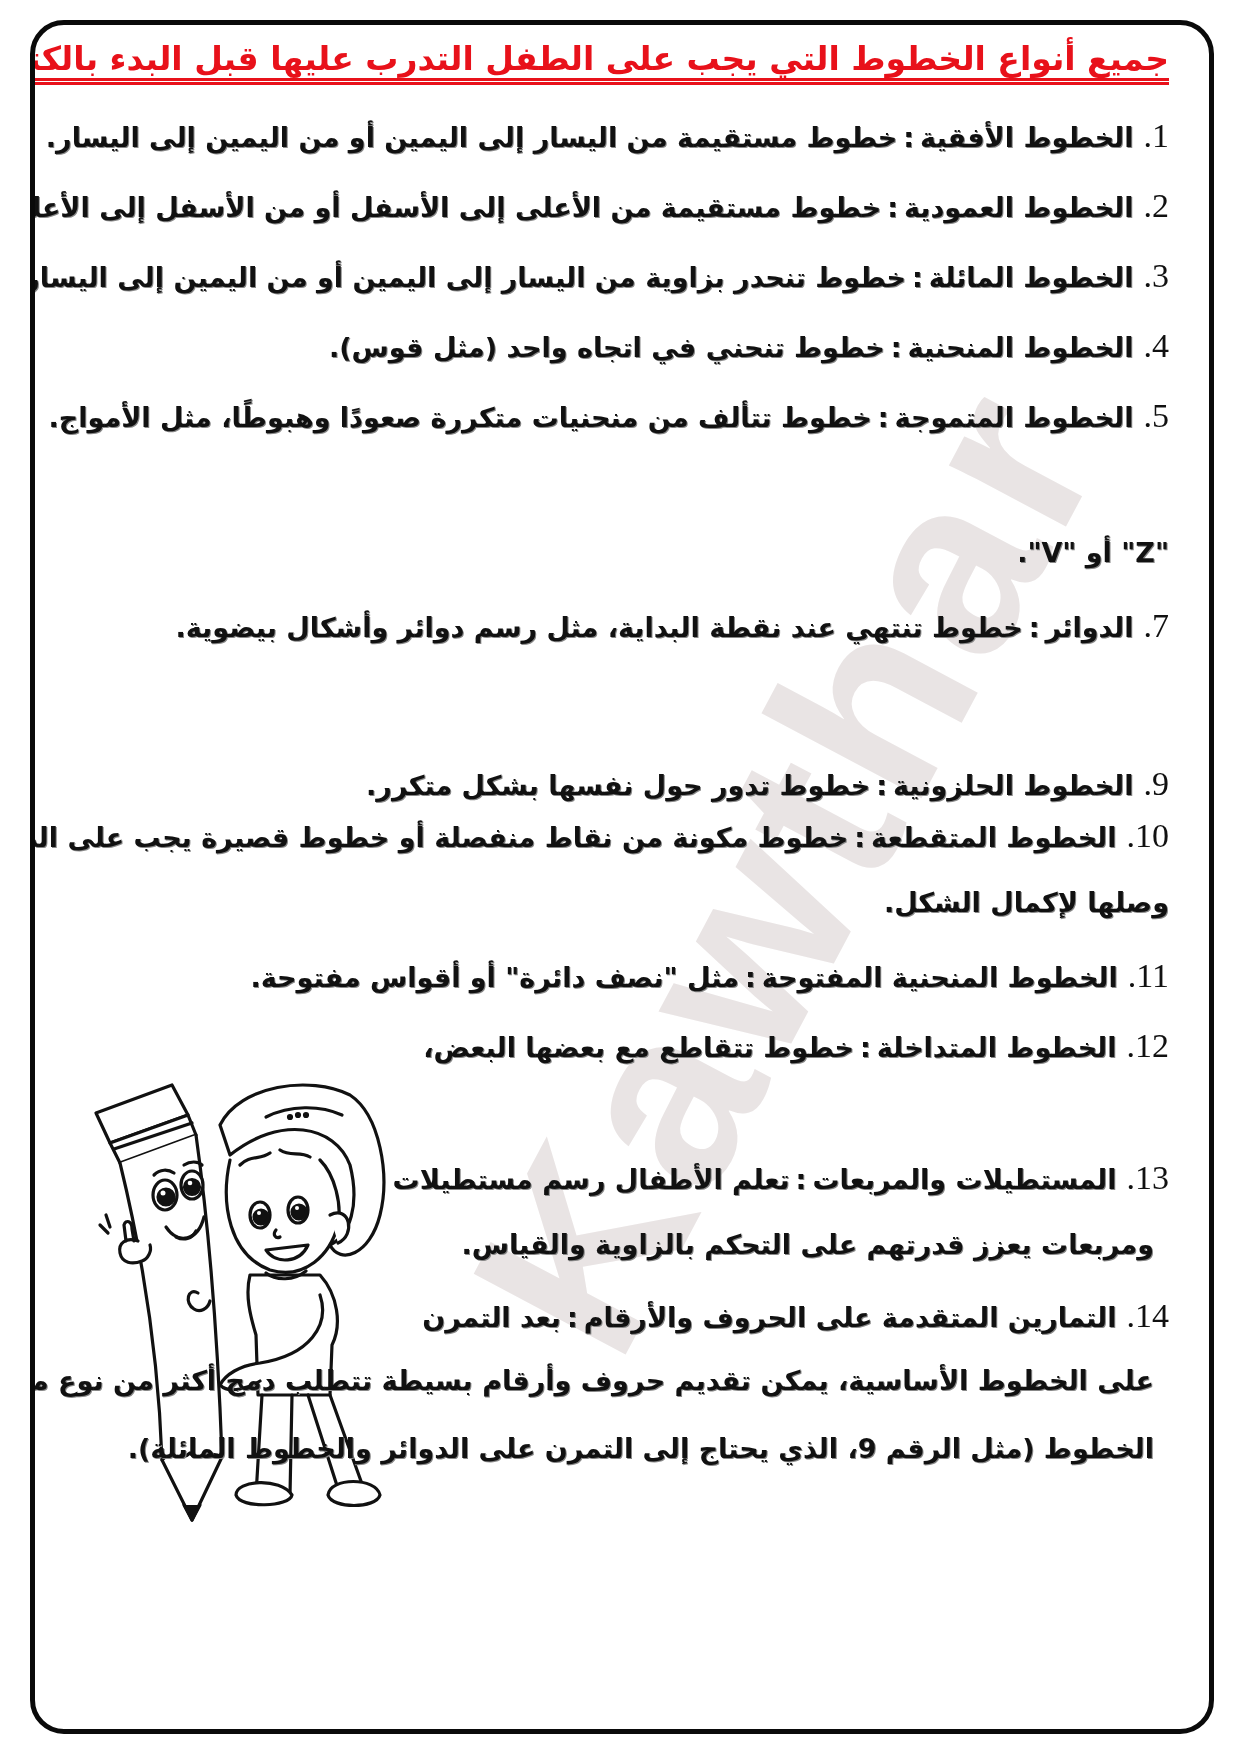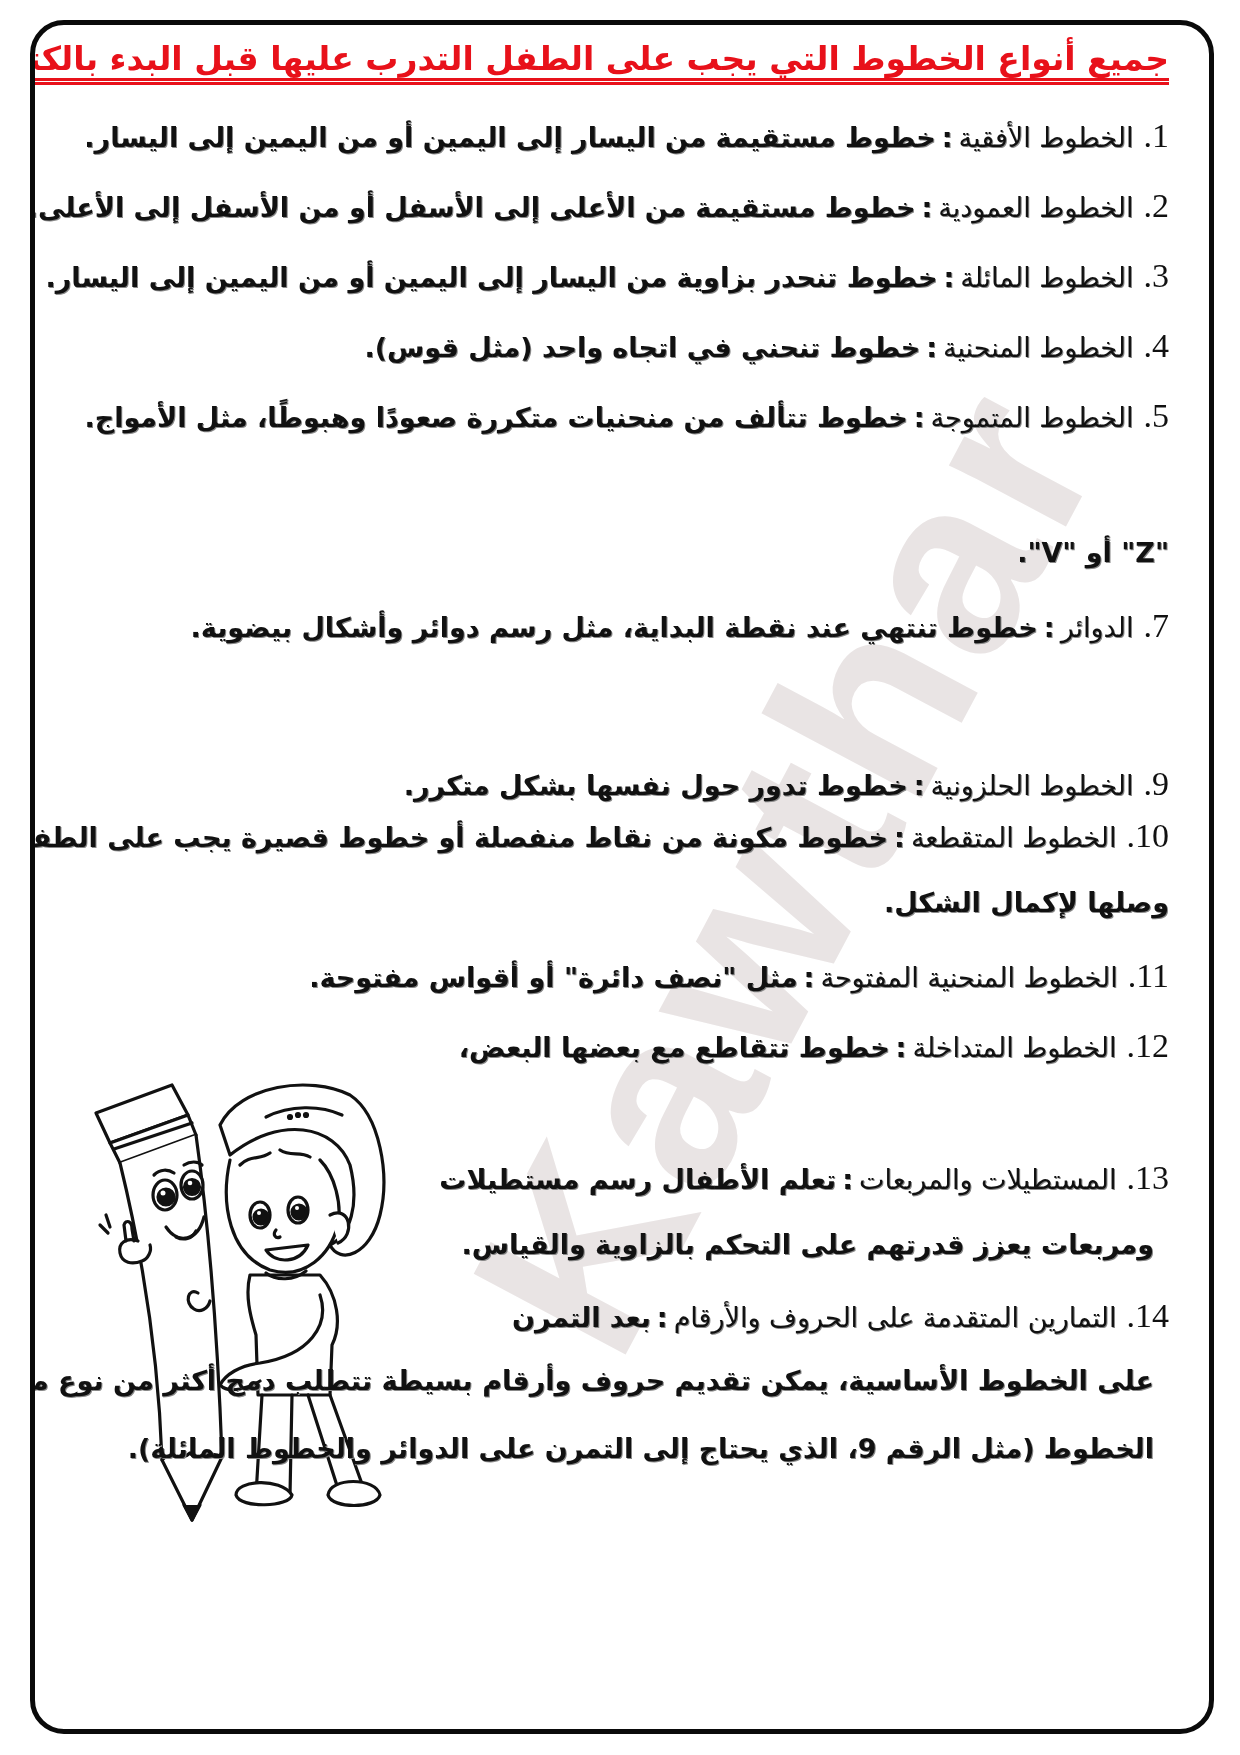--- a/index.html
+++ b/index.html
@@ -64,21 +64,21 @@
       text-shadow: 1px 1px 0 #888;
     }
     .item-line .num {
       font-family: "Liberation Serif", serif;
       font-size: 34px;
       font-weight: normal;
       margin-left: 10px;
       text-shadow: none;
     }
     .item-line .term {
-      font-weight: normal;
+      font-weight: bold;
     }
     .item-line .sep {
       font-weight: bold;
       margin: 0 6px;
     }
     .item-line .desc {
       font-weight: bold;
     }
     .illustration {
       position: absolute;

